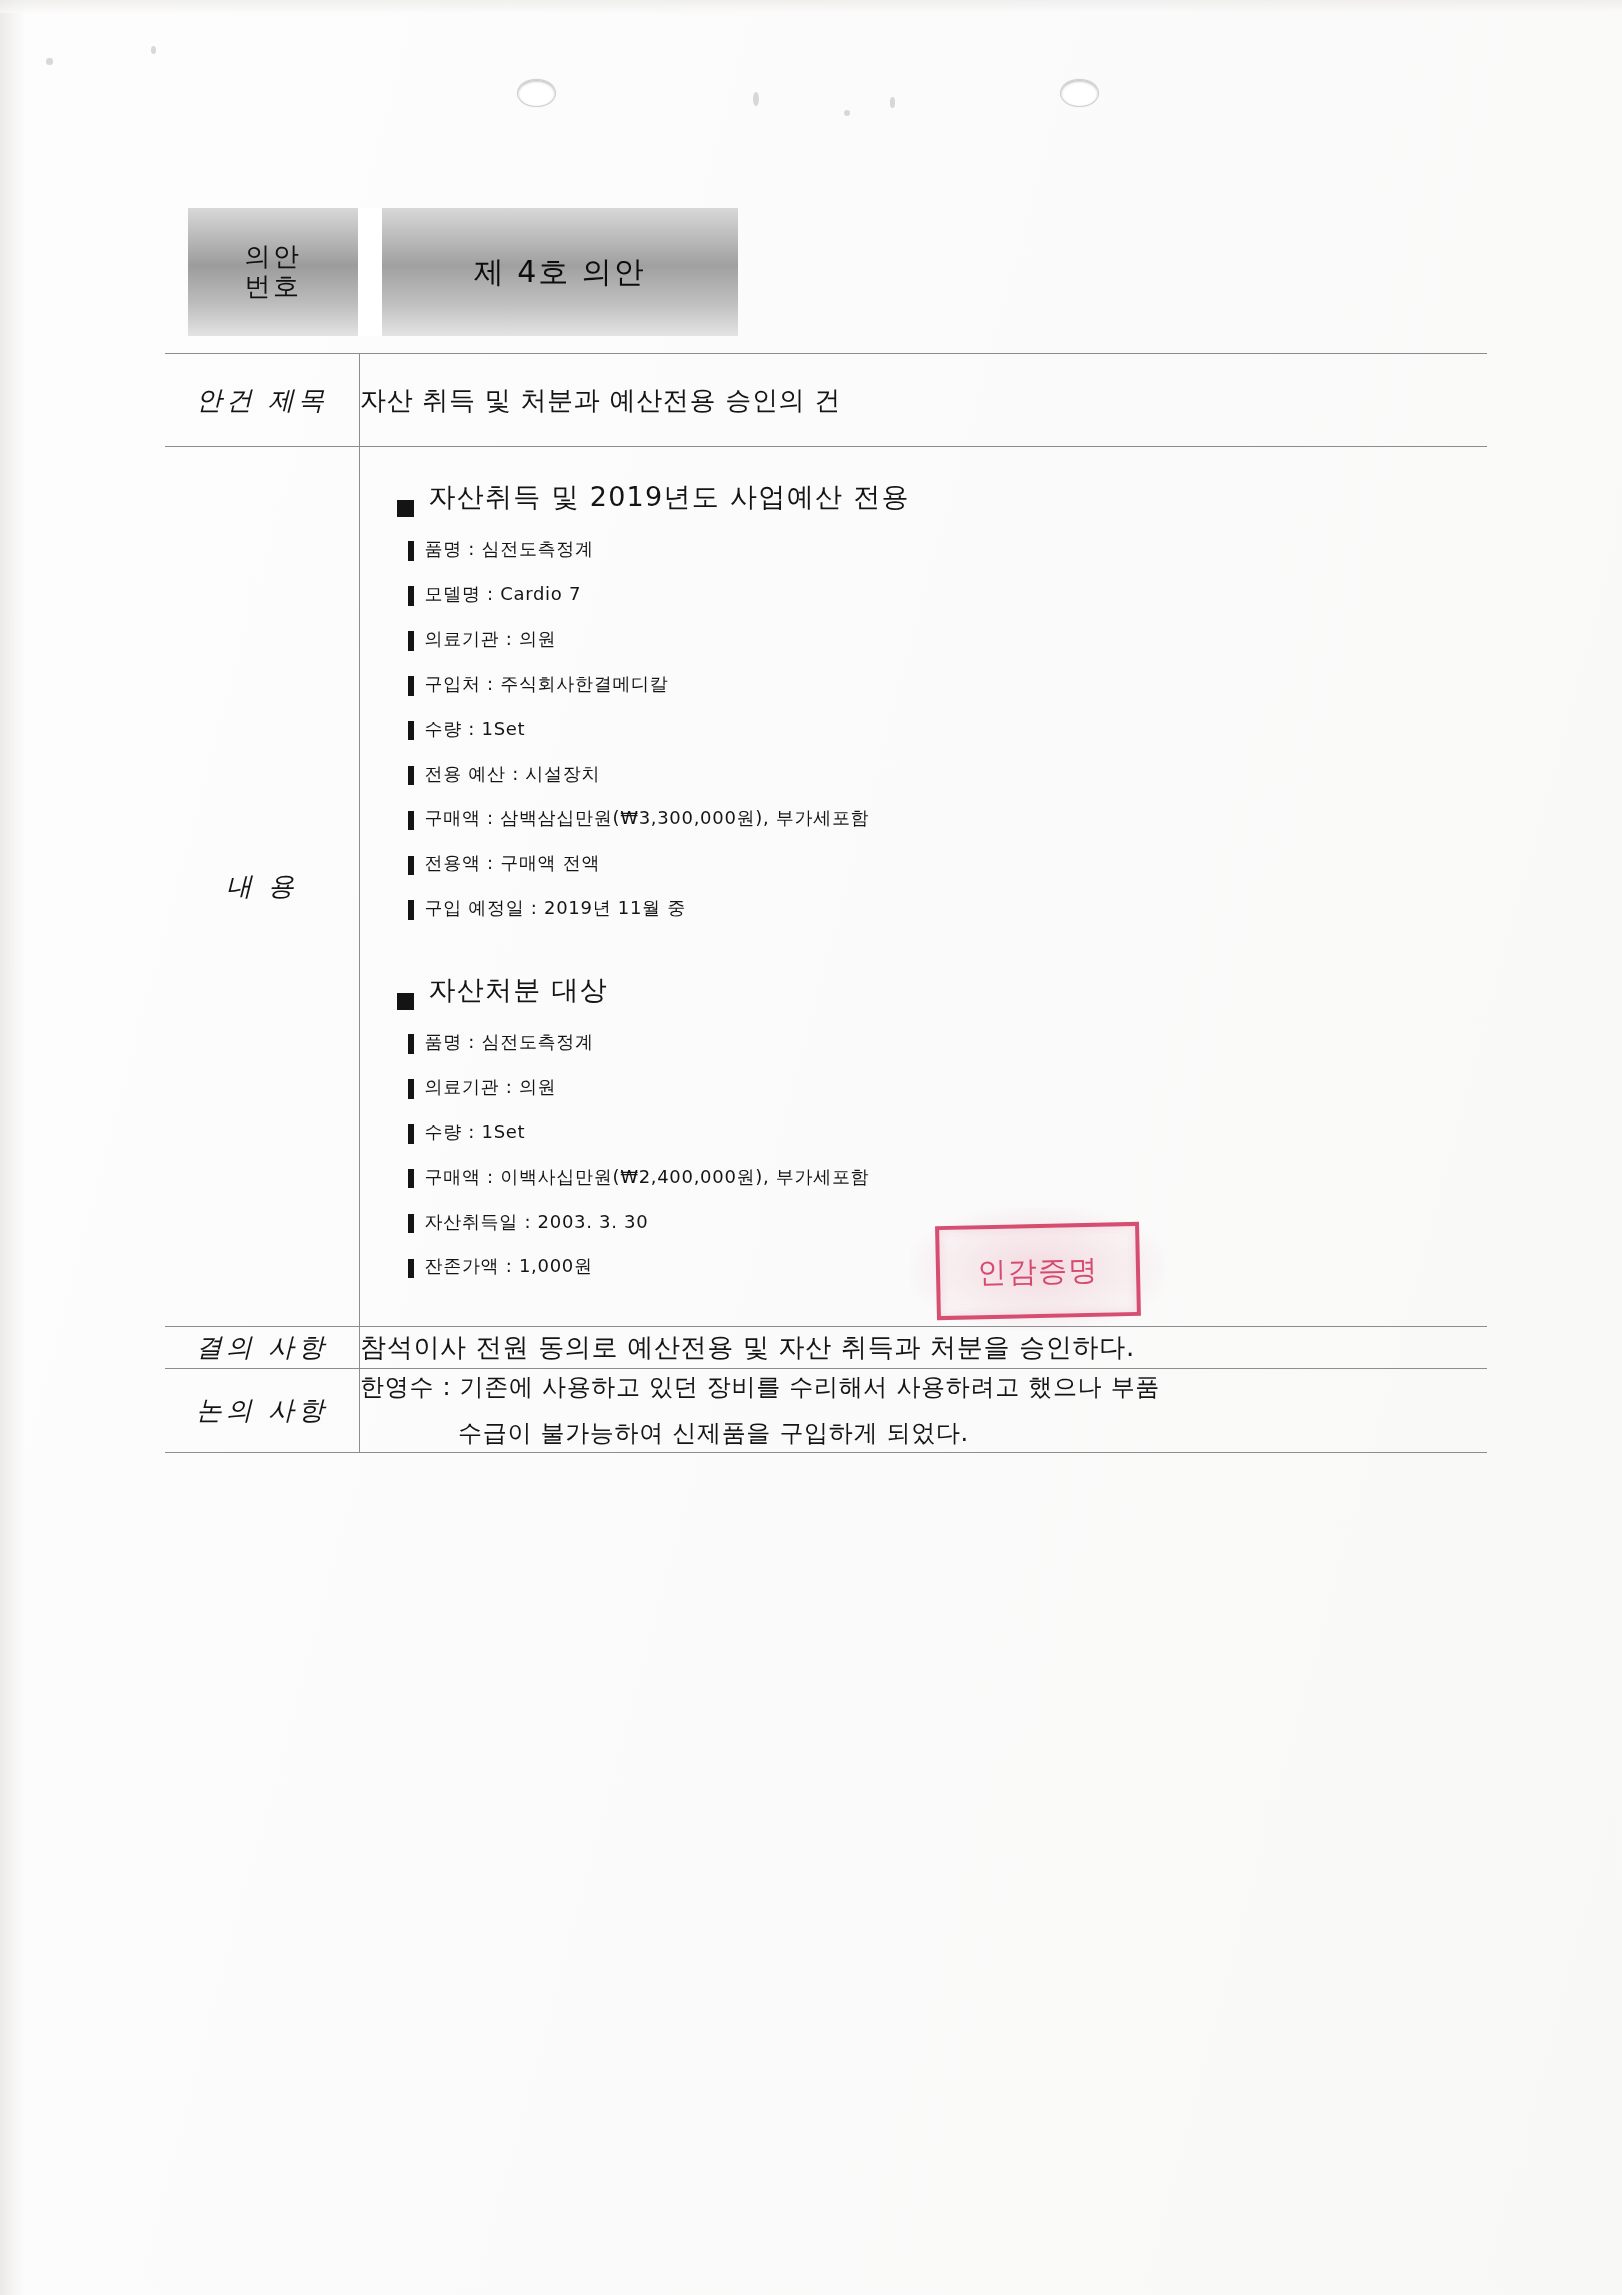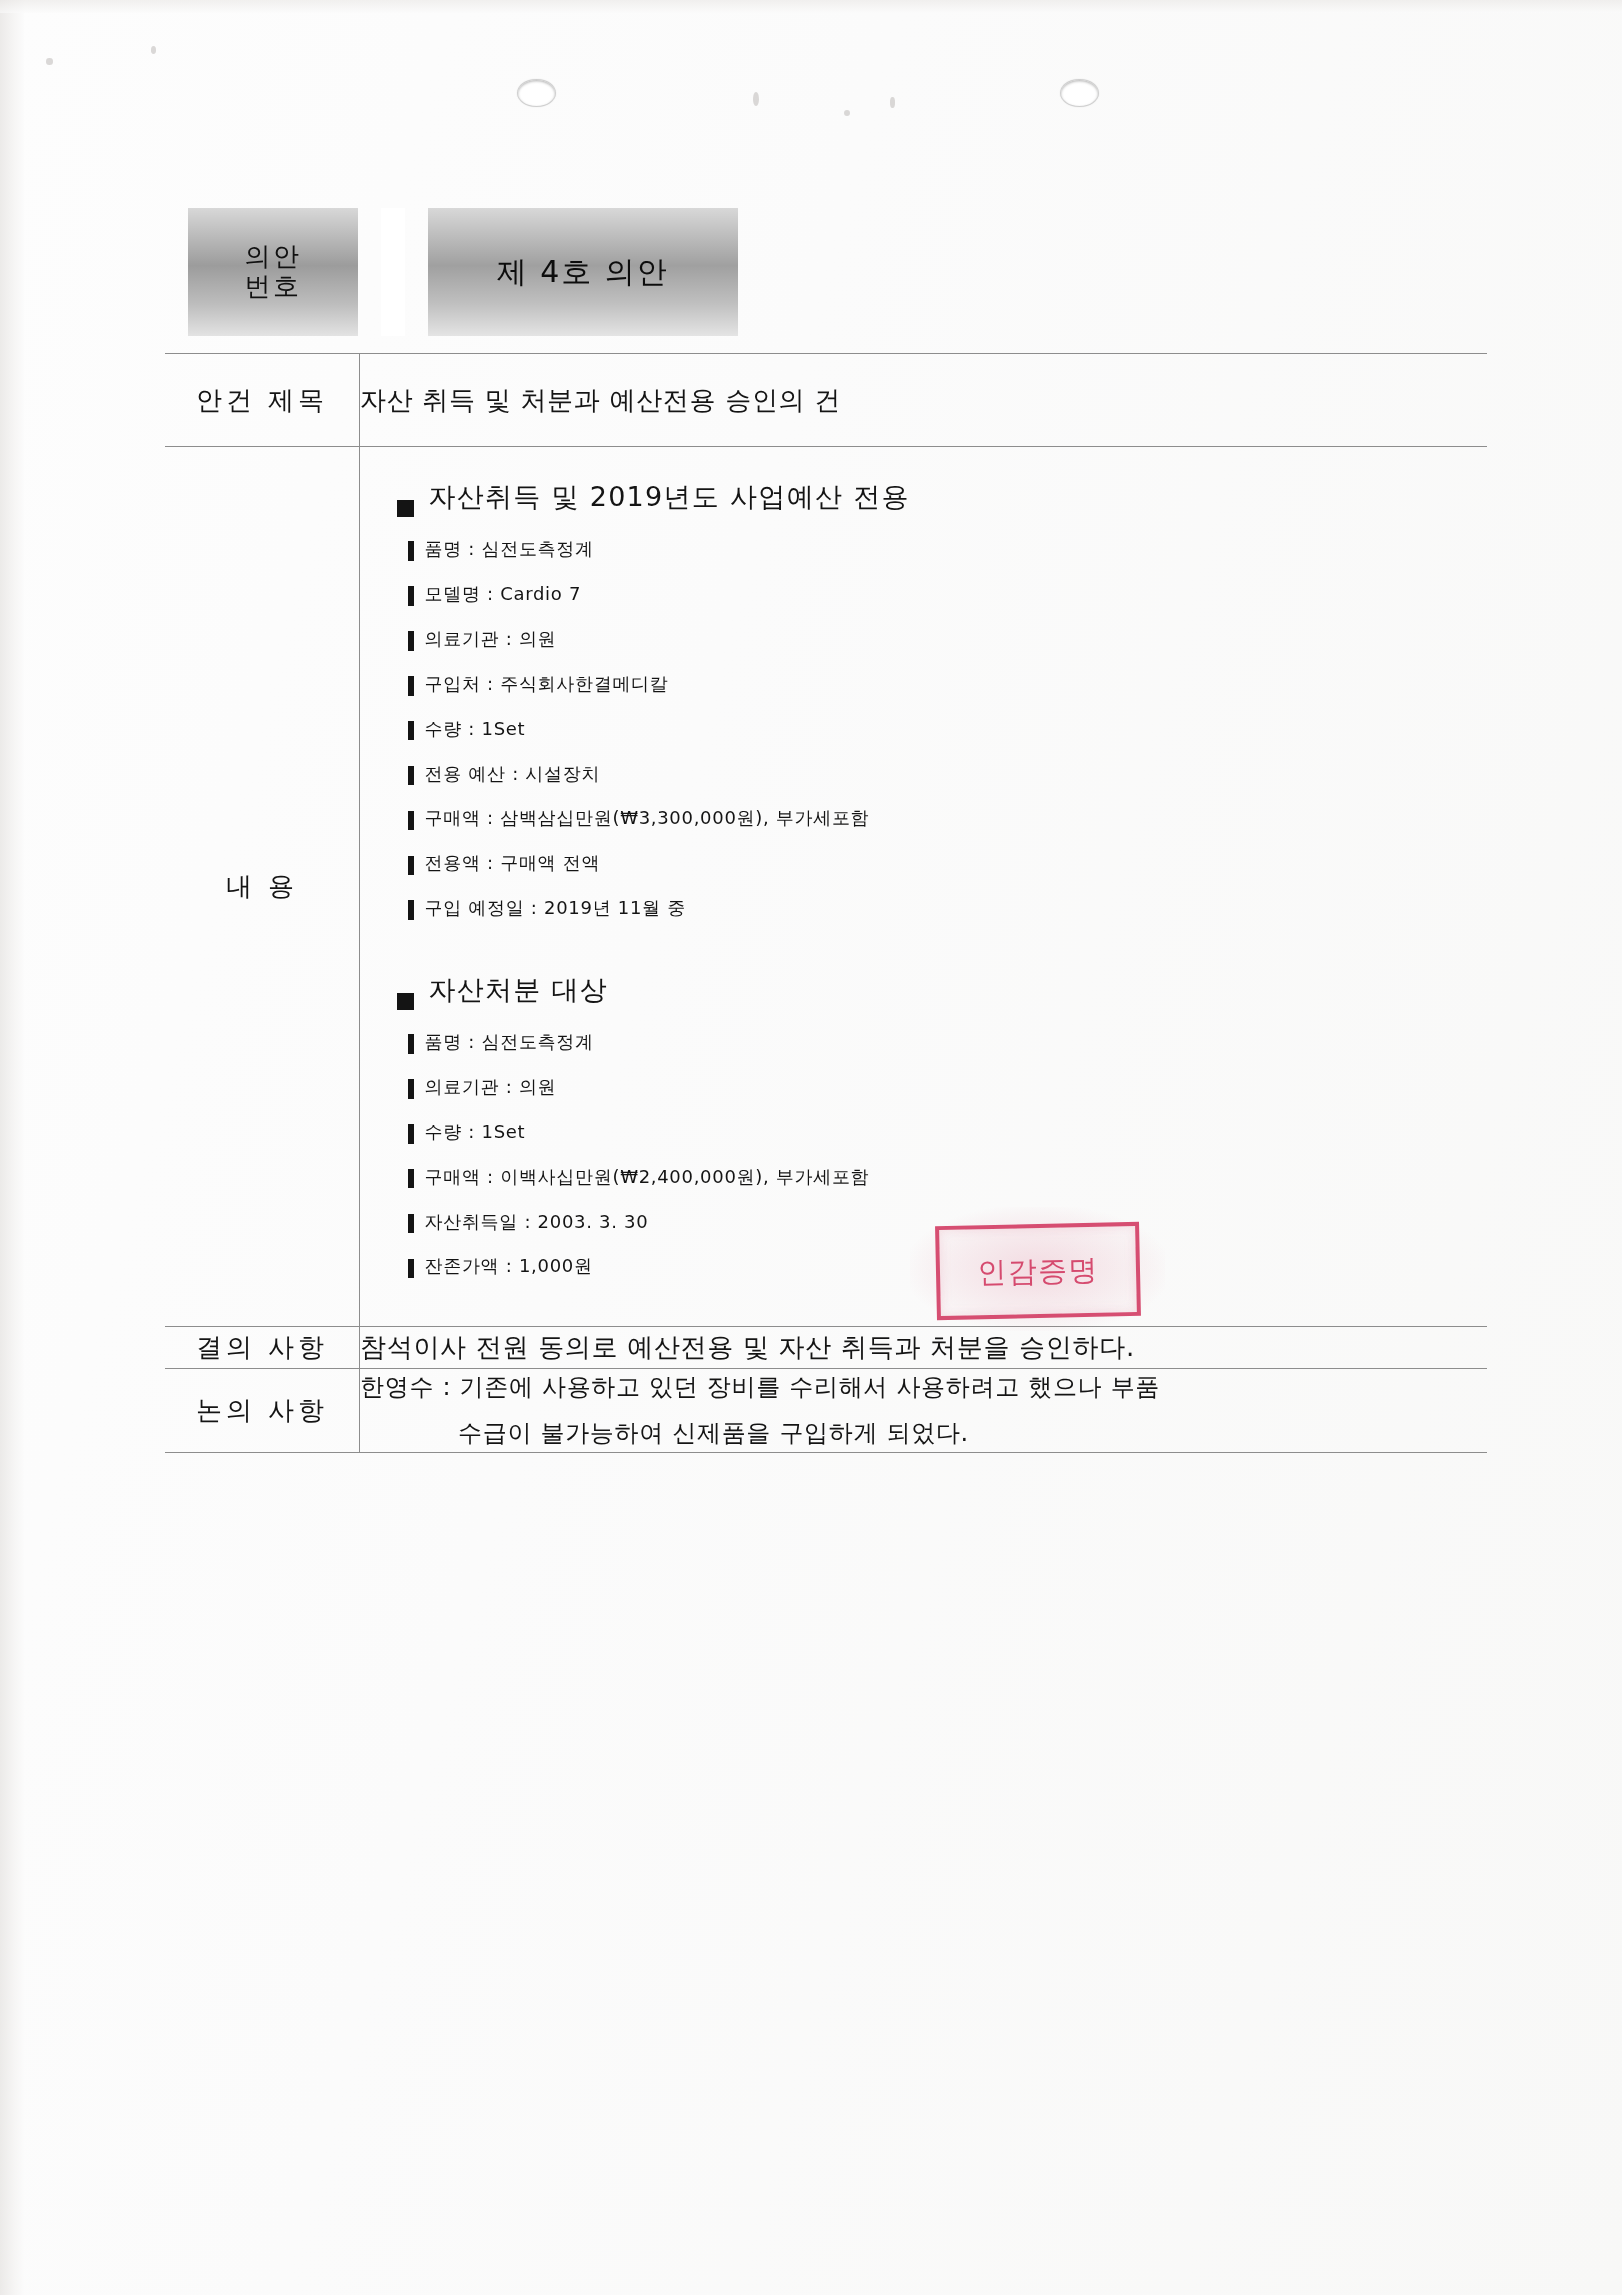--- a/index.html
+++ b/index.html
@@ -49,21 +49,20 @@
 
   
   .bill-plate {
     position: absolute;
     left: 188px;
     top: 208px;
     width: 550px;
     height: 128px;
     display: flex;
     align-items: stretch;
-    gap: 23px;
   }
   .bill-left {
     width: 170px;
     background: linear-gradient(180deg, #d8d8d8 0%, #9c9c9c 45%, #bdbdbd 75%, #e3e3e3 100%);
     display: flex;
     flex-direction: column;
     align-items: center;
     justify-content: center;
     line-height: 1.15;
     font-size: 26px;
@@ -98,20 +97,21 @@
     padding: 0;
   }
   .label-cell {
     width: 194px;
     text-align: center;
     font-size: 26px;
     letter-spacing: 3.9px;
     color: #141414;
     border-right: 1.3px solid #8d8d8d;
     padding: 19.6px 0;
+    font-style: italic;
   }
   .value-cell {
     padding: 22px 26px 22px 34px;
     font-size: 26px;
     line-height: 1.55;
     letter-spacing: 0.7px;
     color: #141414;
   }
   .value-cell.content {
     padding: 29px 26px 29px 37px;

